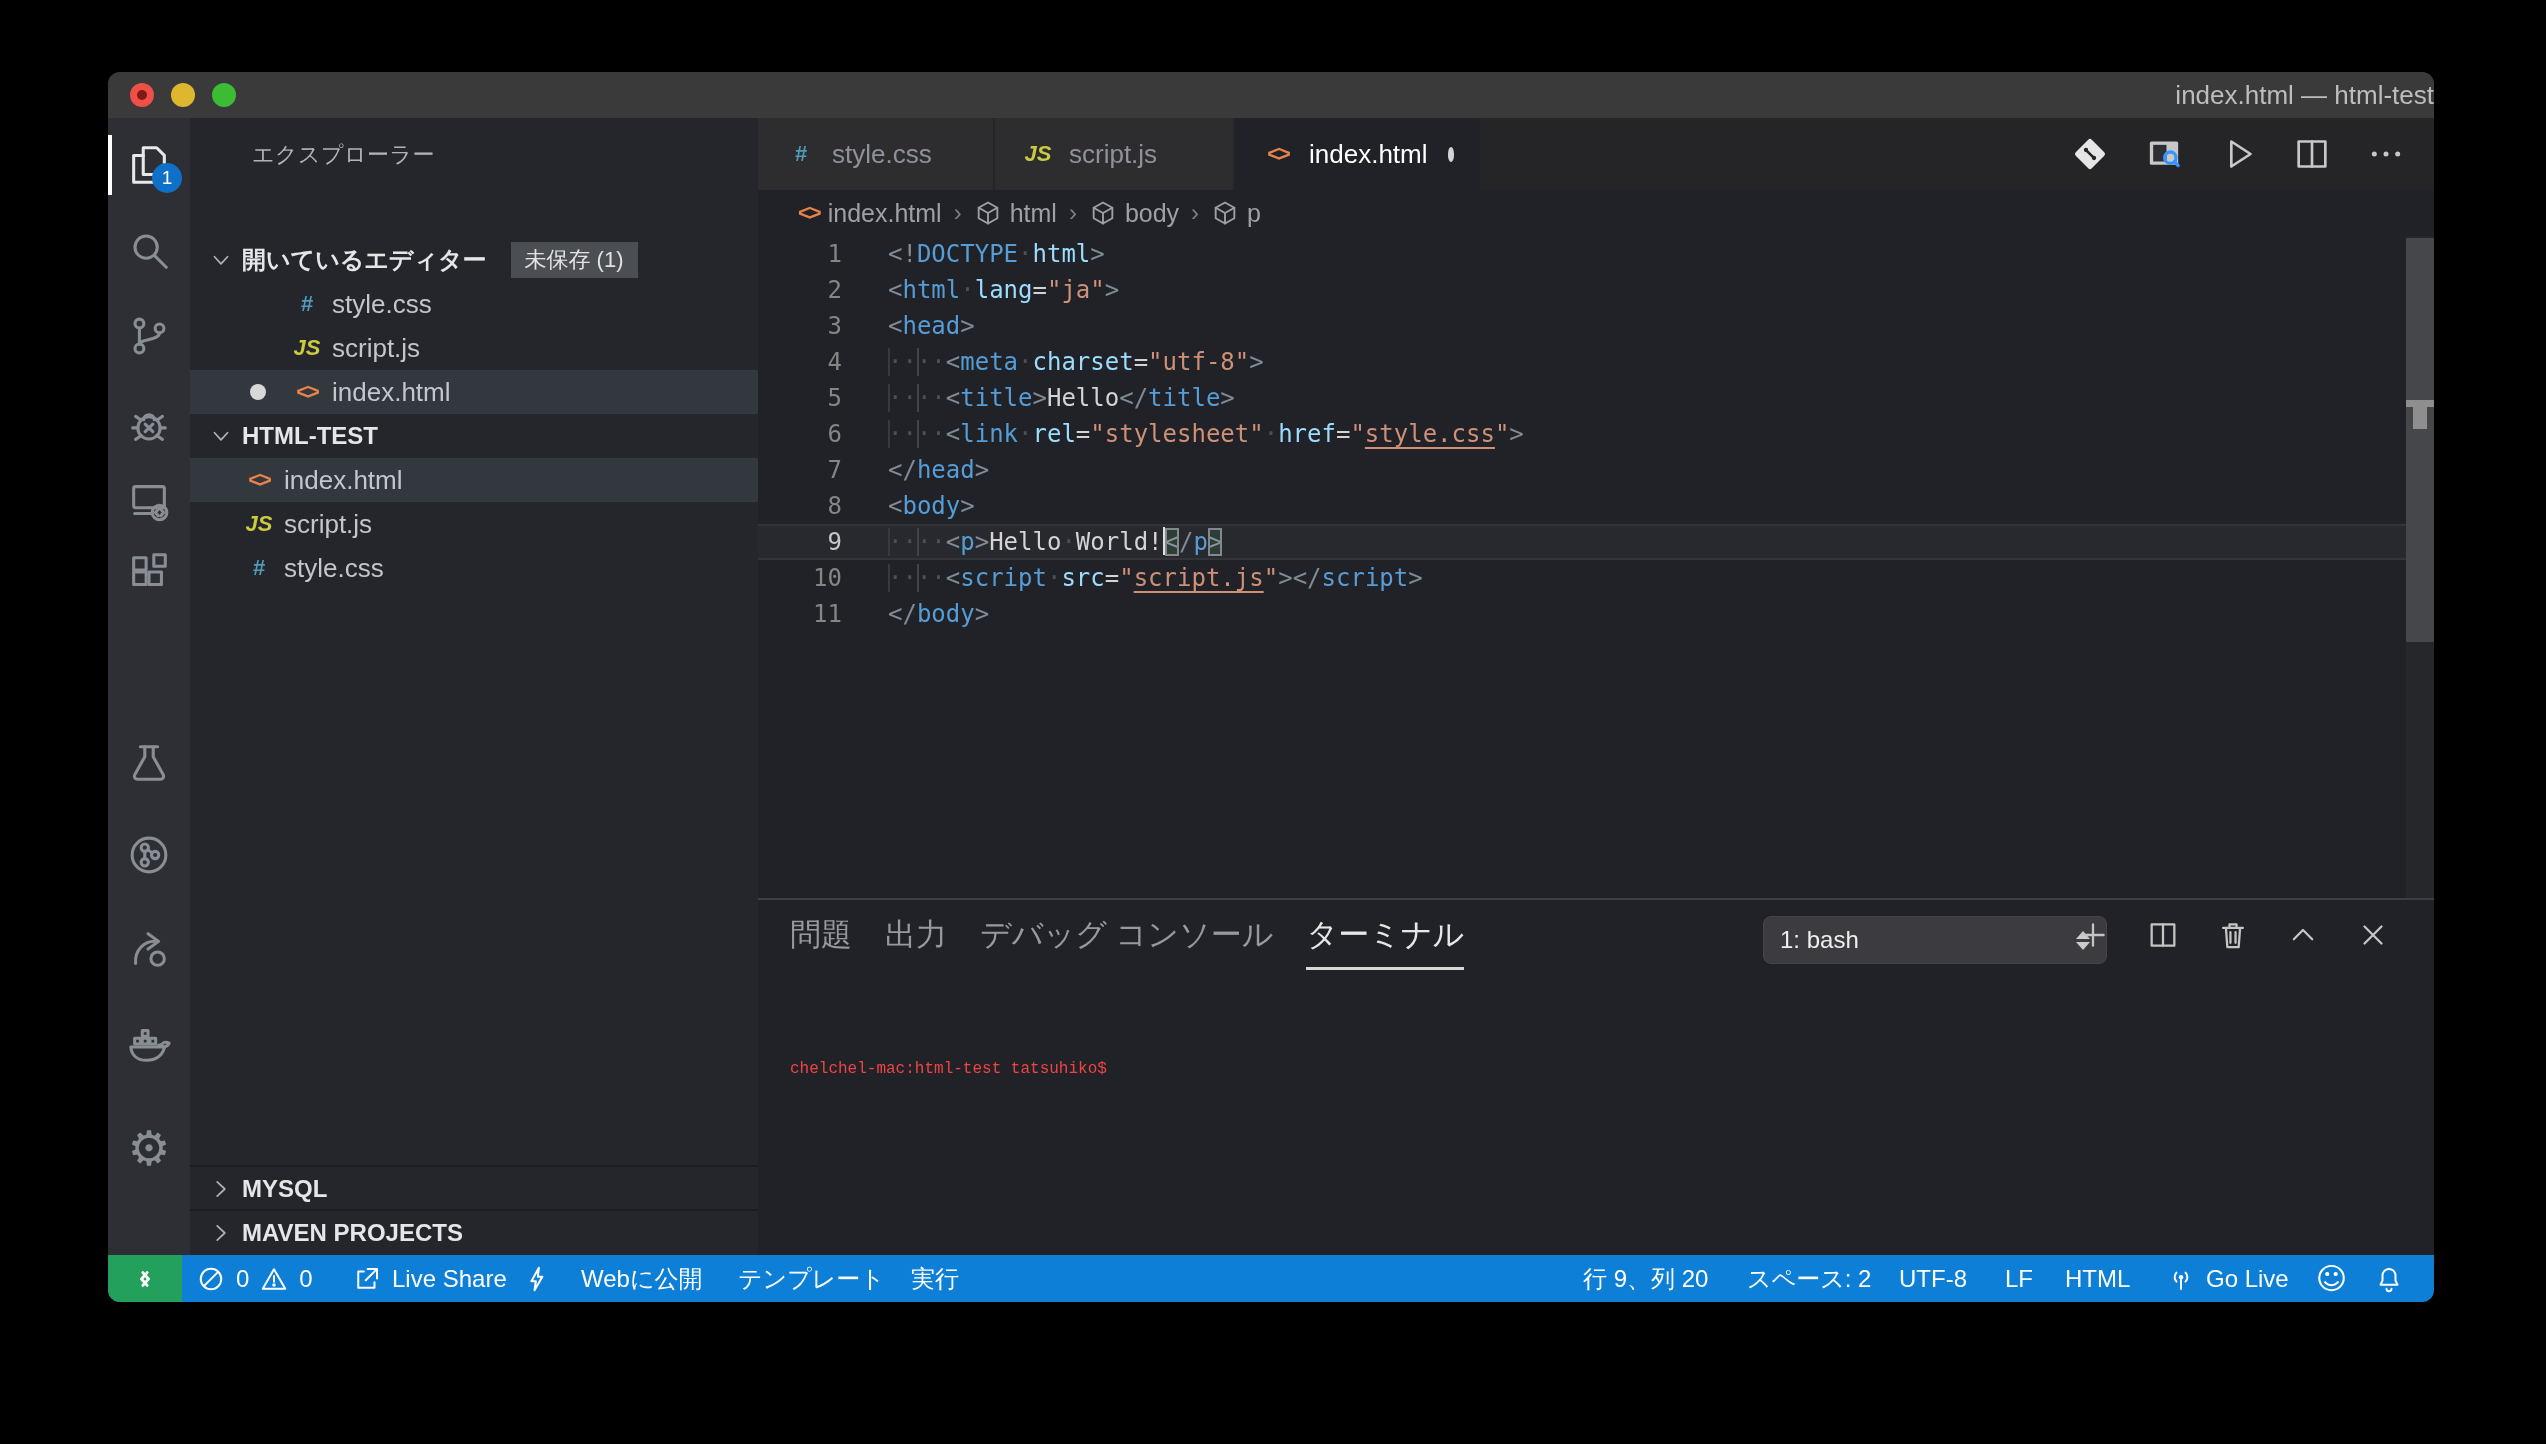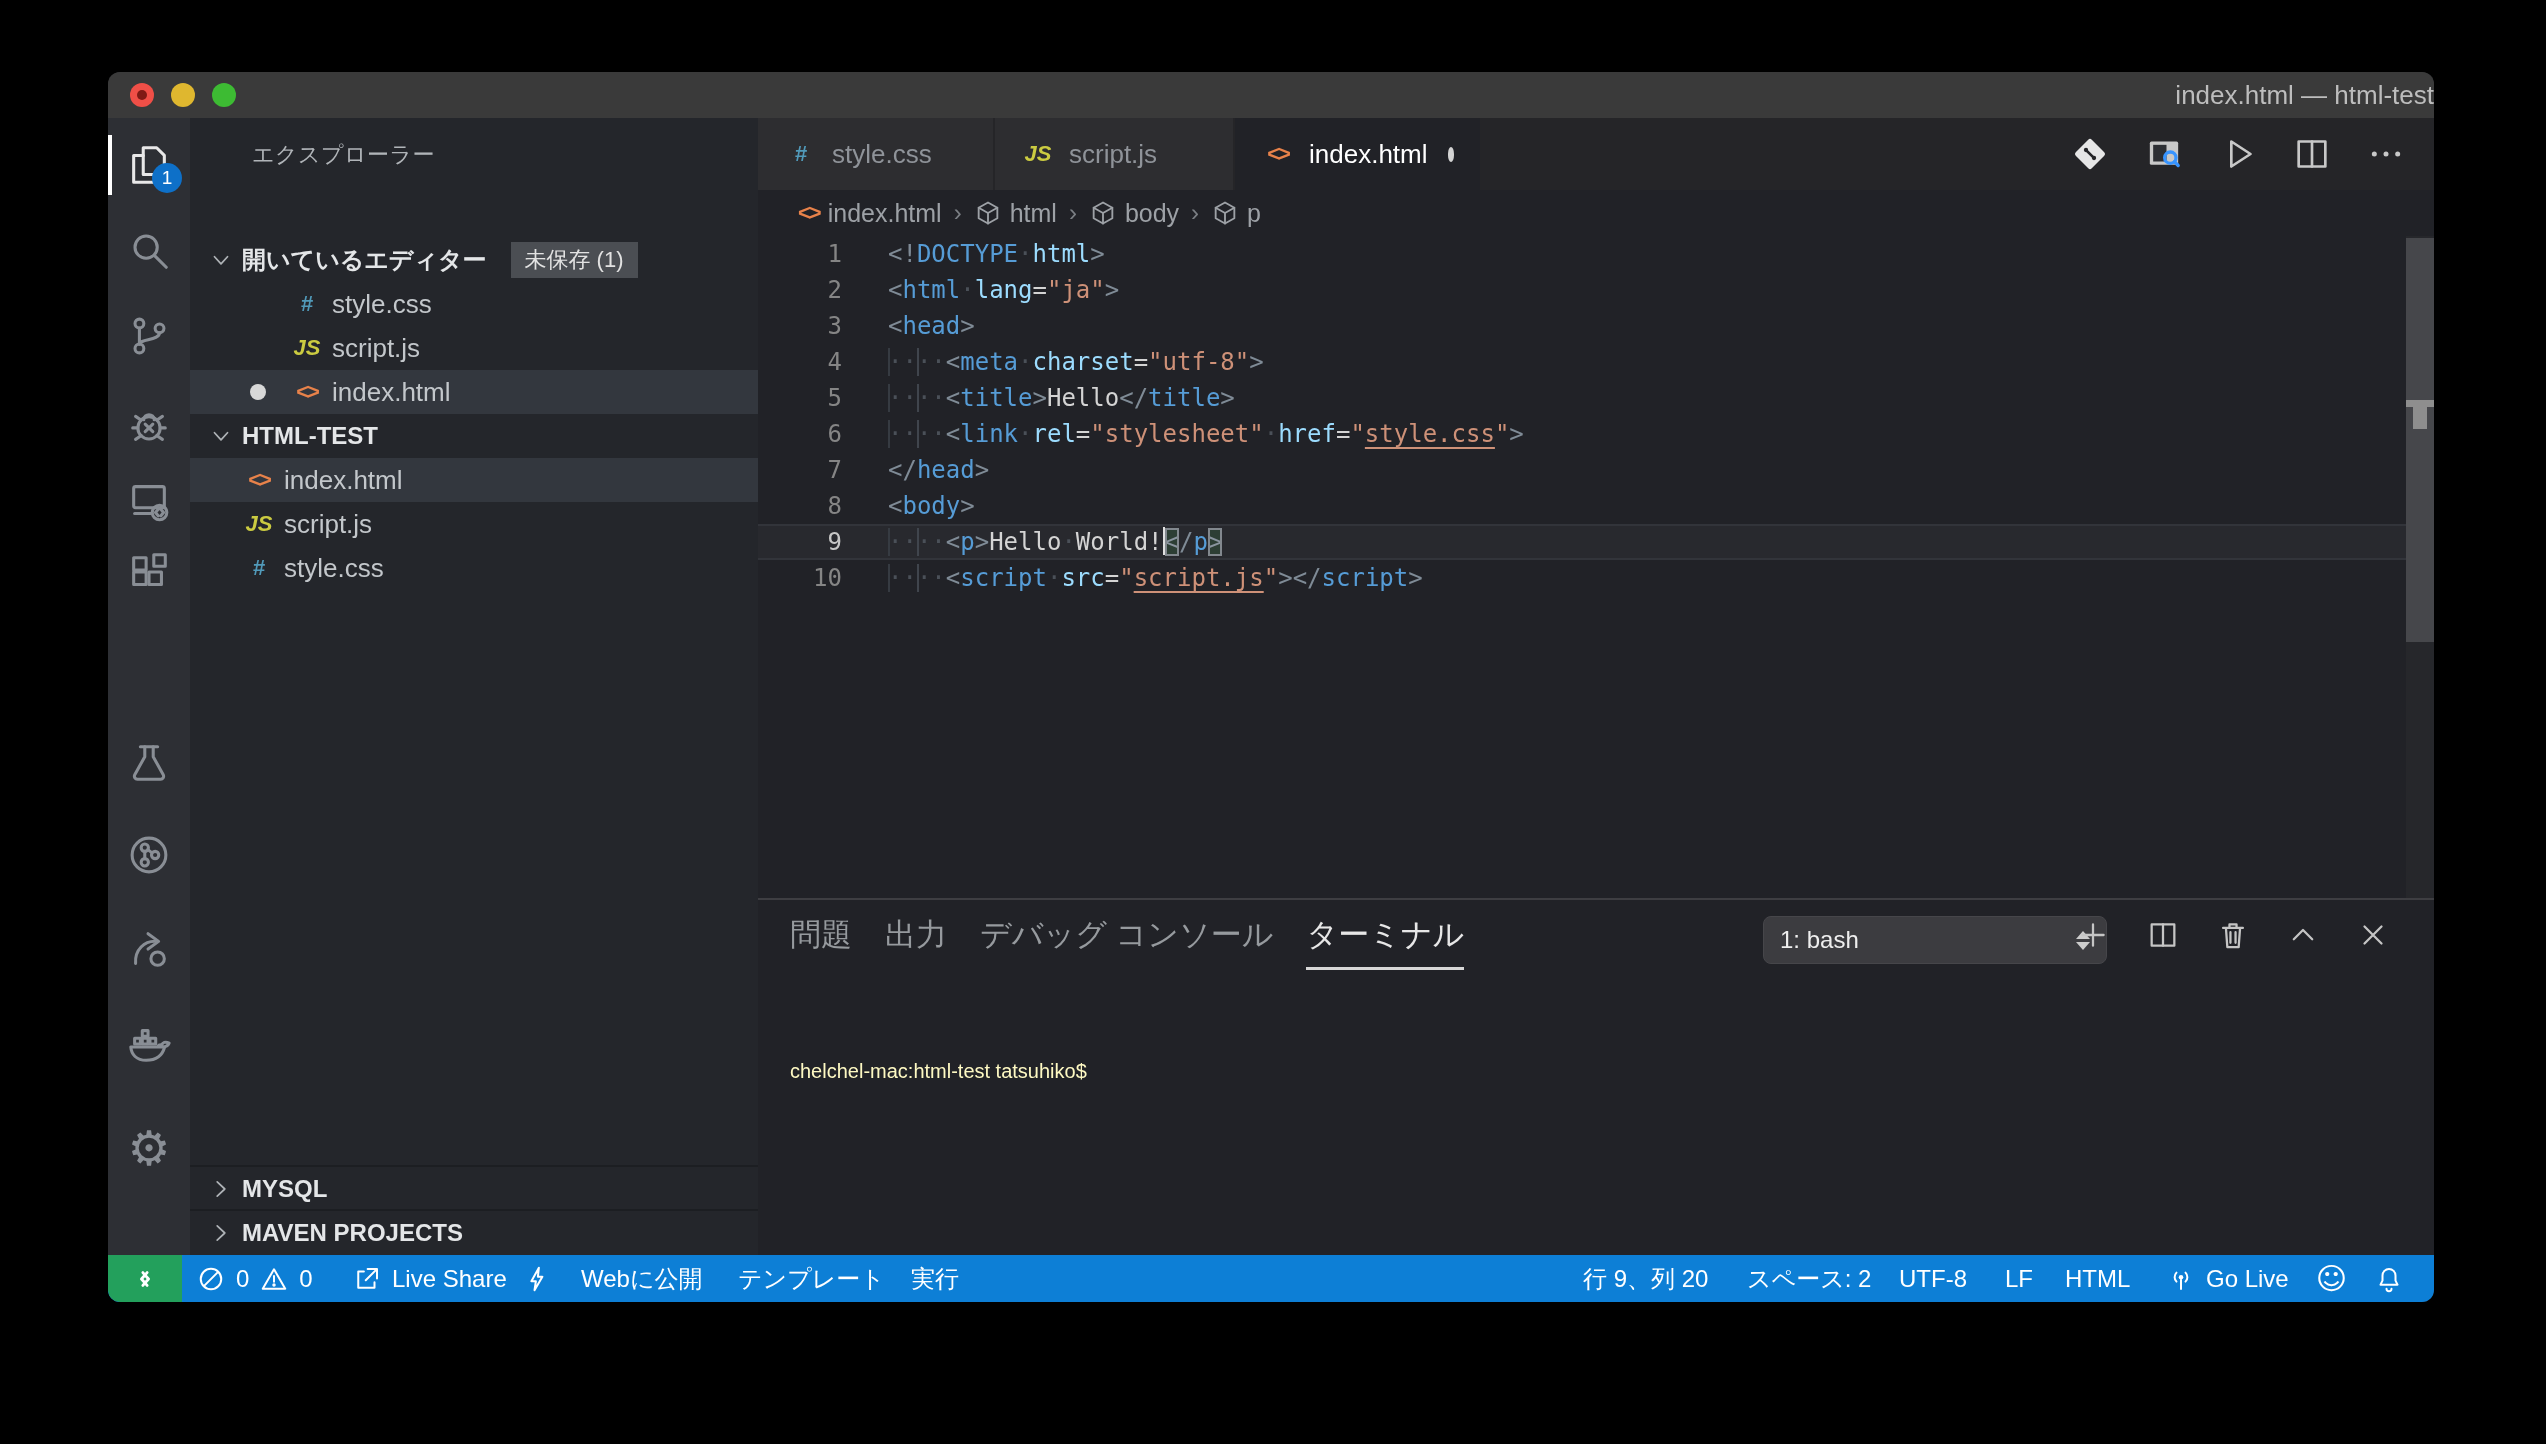--- a/index.html
+++ b/index.html
@@ -81,21 +81,21 @@
   .panel-tab.active{color:#e7e7e7;}
   .panel-tab.active::after{content:"";position:absolute;left:0;right:0;bottom:0;height:3px;background:#d7d7d7;}
   .shell-select{position:absolute;left:1005px;top:16px;width:310px;height:46px;background:#3c3c40;border:1px solid #46464a;border-radius:8px;color:#eeeeee;font-size:24px;display:flex;align-items:center;padding:0 16px;justify-content:space-between;cursor:pointer;}
   .updown{display:flex;flex-direction:column;gap:3px;align-items:center;}
   .updown i{width:0;height:0;border-left:7px solid transparent;border-right:7px solid transparent;}
   .updown i.up{border-bottom:8px solid #cccccc;}
   .updown i.dn{border-top:8px solid #cccccc;}
   .panel-actions{position:absolute;right:44px;top:18px;display:flex;gap:36px;color:#c5c5c5;}
   .panel-actions .pai{width:34px;height:34px;cursor:pointer;}
   .panel-actions svg{width:34px;height:34px;fill:none;stroke:currentColor;stroke-width:1.8;stroke-linecap:round;stroke-linejoin:round;}
-  .term-line{position:absolute;left:32px;top:160px;font-family:Liberation Sans, sans-serif;font-size:20px;color:#fef9c3;}
+  .term-line{position:absolute;left:32px;top:160px;font-family:Liberation Mono, monospace;font-size:16px;color:#ef4444;}
   
   .statusbar{position:absolute;left:0;bottom:0;width:100%;height:47px;color:#fff;font-size:24px;}
   .sb-blue{position:absolute;left:0;top:0;width:100%;height:100%;}
   .remote-seg{position:absolute;left:0;top:0;width:74px;height:47px;display:flex;align-items:center;justify-content:center;border-bottom-left-radius:12px;cursor:pointer;}
   .st-item{position:absolute;top:0;height:47px;display:flex;align-items:center;gap:10px;cursor:pointer;white-space:nowrap;}
   .st-item svg{width:30px;height:30px;fill:none;stroke:currentColor;stroke-width:1.7;stroke-linecap:round;stroke-linejoin:round;}
   .smiley-glyph{font-size:30px;font-family:"DejaVu Sans",sans-serif;}
 </style>
 </head>
 <body>
@@ -322,20 +322,21 @@
       <div class="line"><span class="gutter">1</span><span class="ltext"><span class="tok-pt">&lt;!</span><span class="tok-tg">DOCTYPE</span><span class="tok-ws">·</span><span class="tok-at">html</span><span class="tok-pt">&gt;</span></span></div>
       <div class="line"><span class="gutter">2</span><span class="ltext"><span class="tok-pt">&lt;</span><span class="tok-tg">html</span><span class="tok-ws">·</span><span class="tok-at">lang</span><span class="tok-eq">=</span><span class="tok-st">"ja"</span><span class="tok-pt">&gt;</span></span></div>
       <div class="line"><span class="gutter">3</span><span class="ltext"><span class="tok-pt">&lt;</span><span class="tok-tg">head</span><span class="tok-pt">&gt;</span></span></div>
       <div class="line"><span class="gutter">4</span><span class="ltext"><span class="tok-ind">····</span><span class="tok-pt">&lt;</span><span class="tok-tg">meta</span><span class="tok-ws">·</span><span class="tok-at">charset</span><span class="tok-eq">=</span><span class="tok-st">"utf-8"</span><span class="tok-pt">&gt;</span></span></div>
       <div class="line"><span class="gutter">5</span><span class="ltext"><span class="tok-ind">····</span><span class="tok-pt">&lt;</span><span class="tok-tg">title</span><span class="tok-pt">&gt;</span><span class="tok-tx">Hello</span><span class="tok-pt">&lt;/</span><span class="tok-tg">title</span><span class="tok-pt">&gt;</span></span></div>
       <div class="line"><span class="gutter">6</span><span class="ltext"><span class="tok-ind">····</span><span class="tok-pt">&lt;</span><span class="tok-tg">link</span><span class="tok-ws">·</span><span class="tok-at">rel</span><span class="tok-eq">=</span><span class="tok-st">"stylesheet"</span><span class="tok-ws">·</span><span class="tok-at">href</span><span class="tok-eq">=</span><span class="tok-st">"</span><span class="tok-lk">style.css</span><span class="tok-st">"</span><span class="tok-pt">&gt;</span></span></div>
       <div class="line"><span class="gutter">7</span><span class="ltext"><span class="tok-pt">&lt;/</span><span class="tok-tg">head</span><span class="tok-pt">&gt;</span></span></div>
       <div class="line"><span class="gutter">8</span><span class="ltext"><span class="tok-pt">&lt;</span><span class="tok-tg">body</span><span class="tok-pt">&gt;</span></span></div>
       <div class="line current"><span class="gutter">9</span><span class="ltext"><span class="tok-ind">····</span><span class="tok-pt">&lt;</span><span class="tok-tg">p</span><span class="tok-pt">&gt;</span><span class="tok-tx">Hello</span><span class="tok-ws">·</span><span class="tok-tx">World!</span><span class="cursor"></span><span class="tok-bm">&lt;</span><span class="tok-pt">/</span><span class="tok-tg">p</span><span class="tok-bm">&gt;</span></span></div>
       <div class="line"><span class="gutter">10</span><span class="ltext"><span class="tok-ind">····</span><span class="tok-pt">&lt;</span><span class="tok-tg">script</span><span class="tok-ws">·</span><span class="tok-at">src</span><span class="tok-eq">=</span><span class="tok-st">"</span><span class="tok-lk">script.js</span><span class="tok-st">"</span><span class="tok-pt">&gt;</span><span class="tok-pt">&lt;/</span><span class="tok-tg">script</span><span class="tok-pt">&gt;</span></span></div>
+      <div class="line"><span class="gutter">11</span><span class="ltext"><span class="tok-pt">&lt;/</span><span class="tok-tg">body</span><span class="tok-pt">&gt;</span></span></div>
     </div>
   <div class="scrollbar">
     <div class="sb-thumb"></div>
     <div class="sb-mark1"></div>
     <div class="sb-mark2"></div>
   </div>
 
   <div class="panel">
     <div class="panel-tabs" id="paneltabs">
         <div class="panel-tab">問題</div>

